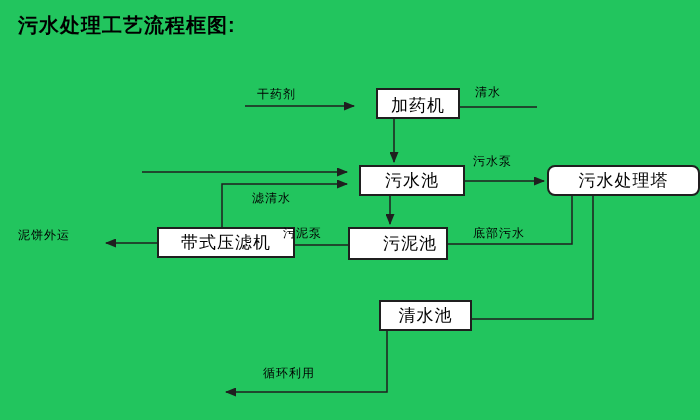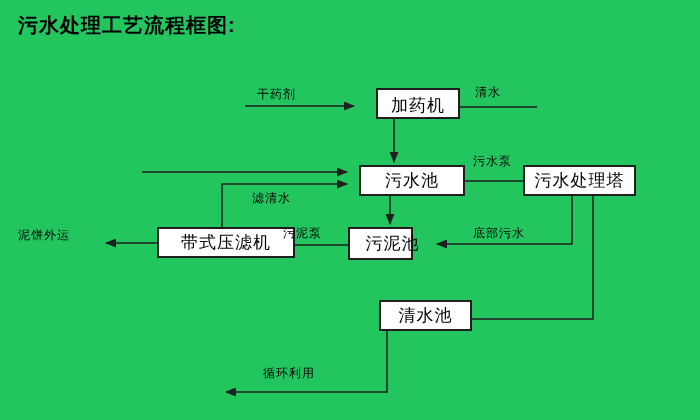--- a/index.html
+++ b/index.html
@@ -51,24 +51,24 @@
     <path class="edge" d="M593 196 L593 319 L436 319" marker-end="url(#arrow)"></path>
     <path class="edge" d="M387 331 L387 392 L226 392" marker-end="url(#arrow)"></path>
   </svg>
 
   <div class="node" style="left:376px; top:88px;  width:84px;  height:31px;align-items:flex-end;">
       <span>加药机</span>
     </div>
   <div class="node" style="left:359px; top:165px; width:106px;  height:31px;">
       <span>污水池</span>
     </div>
-  <div class="node" style="left:523px; top:165px; width:113px; height:31px;">
+  <div class="node" style="left:547px; top:165px; width:153px; height:31px;border-radius:8px;">
       <span>污水处理塔</span>
     </div>
-  <div class="node" style="left:348px; top:227px; width:65px;  height:33px;padding-left:24px;">
+  <div class="node" style="left:348px; top:227px; width:100px;  height:33px;padding-left:24px;">
       <span>污泥池</span>
     </div>
   <div class="node" style="left:157px; top:227px; width:138px; height:31px;">
       <span>带式压滤机</span>
     </div>
   <div class="node" style="left:339px; top:300px; width:93px;  height:31px;margin-left:40px;">
       <span>清水池</span>
     </div>
 
   <span class="lbl" style="left:257px; top:86px;">干药剂</span>

